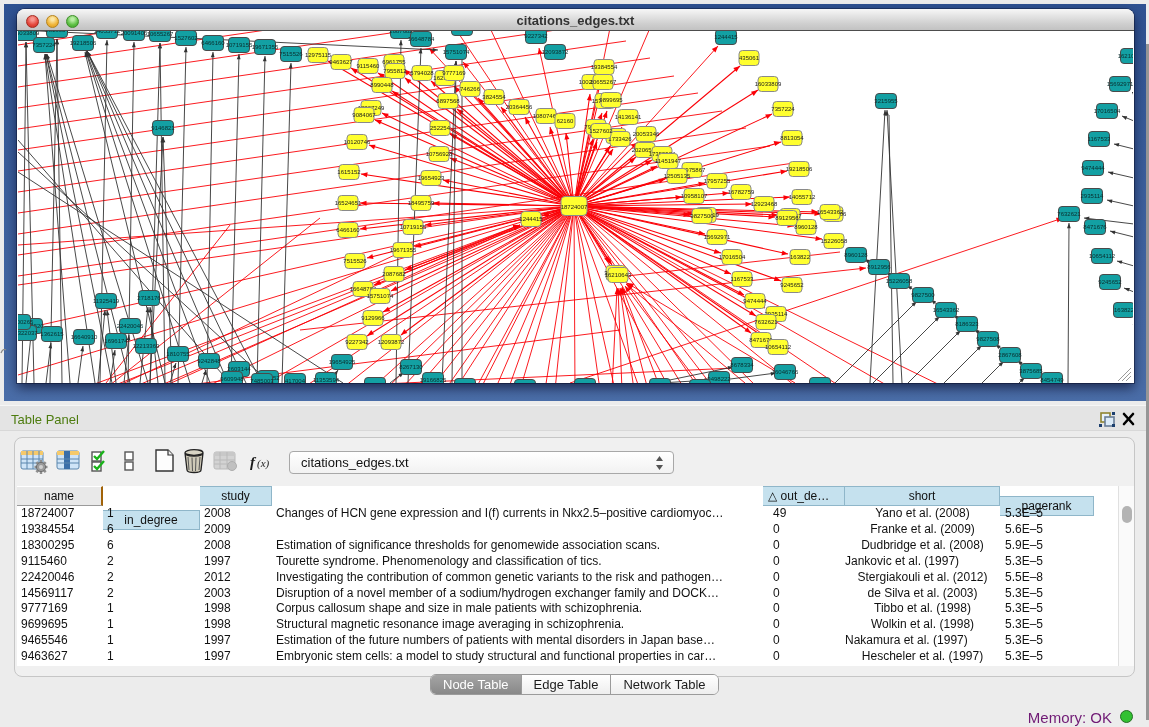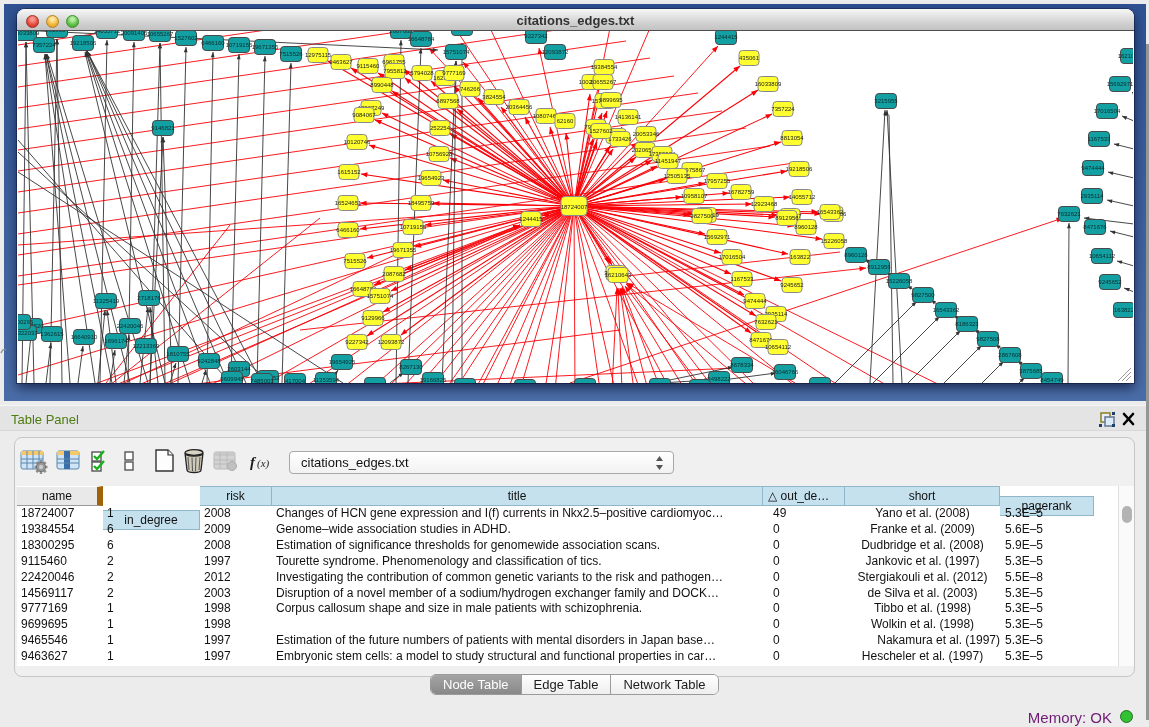--- a/index.html
+++ b/index.html
@@ -12,21 +12,21 @@
 .title{position:absolute;top:4px;width:100%;text-align:center;font-size:13px;font-weight:bold;color:#333}
 .canvas{position:absolute;left:1px;top:22px;width:1115px;height:352px;background:#fff;overflow:hidden}
 .rstrip{position:absolute;left:1146px;top:44px;width:3px;height:676px;background:#969696}
 .tp{position:absolute;left:0;top:401px;width:1146px;height:326px;background:#ececec}
 .tph{position:absolute;left:0;top:4px;width:100%;height:26px;background:#e4e4e4;border-top:1px solid #f6f6f6;border-bottom:1px solid #d8d8d8}
 .tph .t{position:absolute;left:11px;top:6px;font-size:13px;color:#4d7c0f}
 .cont{position:absolute;left:14px;top:36px;width:1121px;height:240px;background:#f0f0f0;border:1px solid #c6c6c6;border-radius:8px}
 .combo{position:absolute;left:274px;top:13px;width:385px;height:23px;background:linear-gradient(#fff,#f2f2f2);border:1px solid #a8a8a8;border-radius:4px;font-size:13px;color:#111;line-height:21px;padding-left:11px}
 .tbl{position:absolute;left:2px;top:48px;width:1101px;height:180px;background:#fff;overflow:hidden}
 .hdr{position:absolute;top:0;height:20px;background:#c5e1ee;border-right:1px solid #8fb6c9;border-top:1px solid #8fb6c9;border-bottom:1px solid #8fb6c9;font-size:12px;color:#111;text-align:center;line-height:19px}
-.hdr.g{background:#e9e9e9;border-top:1px solid #fff;border-right:6px solid #a16207;border-bottom:1px solid #9a9a9a}
+.hdr.g{background:#e9e9e9;border-top:1px solid #fff;border-right:2px solid #a16207;border-bottom:1px solid #9a9a9a}
 .cell{position:absolute;font-size:12px;color:#111;white-space:nowrap;overflow:hidden}
 .vsb{position:absolute;left:1103px;top:48px;width:16px;height:180px;background:#fafafa;border-left:1px solid #e0e0e0}
 .vsb .th{position:absolute;left:3px;top:20px;width:10px;height:17px;border-radius:5px;background:#b3b3b3}
 .tabs{position:absolute;left:430px;top:273px;height:21px;display:flex;border:1px solid #9b9b9b;border-radius:6px;overflow:hidden;background:#fff}
 .tab{font-size:13px;color:#1c1c1c;line-height:19px;padding:0 12px;background:linear-gradient(#fff,#eee)}
 .tab.sel{background:linear-gradient(#a5a5a5,#888);color:#fff}
 .tab+.tab{border-left:1px solid #9b9b9b}
 .mem{position:absolute;right:34px;top:308px;font-size:15px;color:#701a75}
 .memdot{position:absolute;left:1120px;top:309px;width:13px;height:13px;border-radius:50%;background:#32c132;border:1.5px solid #256e25}
 svg text{dominant-baseline:auto}
@@ -864,52 +864,50 @@
 <text x="231" y="19" font-size="15" font-style="italic" font-weight="bold" fill="#1a1a1a" font-family="Liberation Serif">f</text>
         <text x="238" y="19" font-size="11" font-style="italic" fill="#1a1a1a" font-family="Liberation Serif">(x)</text>
 </svg>
 <div class="combo">citations_edges.txt<svg width="9" height="14" style="position:absolute;right:9px;top:4px">
           <path d="M4.5 0 L8 5 H1 Z" fill="#555"></path>
           <path d="M4.5 14 L8 9 H1 Z" fill="#555"></path>
         </svg></div>
 <div class="tbl">
 <div class="hdr g" style="left:0px;width:86px;">name</div>
 <div class="hdr" style="left:86px;width:97px;margin-top:24px;">in_degree</div>
-<div class="hdr" style="left:183px;width:72px;">risk</div>
-<div class="hdr" style="left:255px;width:491px;">title</div>
+<div class="hdr" style="left:183px;width:72px;">study</div>
 <div class="hdr" style="left:746px;width:82px;text-align:left;padding-left:5px">△ out_de…</div>
 <div class="hdr" style="left:828px;width:155px;">short</div>
 <div class="hdr" style="left:983px;width:94px;margin-top:10px;">pagerank</div>
 <div class="cell" style="left:4px;top:20px;width:80px">18724007</div>
 <div class="cell" style="left:90px;top:20px;width:90px">1</div>
 <div class="cell" style="left:187px;top:20px;width:66px">2008</div>
 <div class="cell" style="left:259px;top:20px;width:484px">Changes of HCN gene expression and I(f) currents in Nkx2.5–positive cardiomyoc…</div>
 <div class="cell" style="left:756px;top:20px;width:70px">49</div>
 <div class="cell" style="left:828px;top:20px;width:155px;text-align:center">Yano et al. (2008)</div>
 <div class="cell" style="left:988px;top:20px;width:90px">5.3E–5</div>
 <div class="cell" style="left:4px;top:35.9px;width:80px">19384554</div>
 <div class="cell" style="left:90px;top:35.9px;width:90px">6</div>
 <div class="cell" style="left:187px;top:35.9px;width:66px">2009</div>
-<div class="cell" style="left:259px;top:35.9px;width:484px">Genome–wide association studies in ADHD.</div>
 <div class="cell" style="left:756px;top:35.9px;width:70px">0</div>
 <div class="cell" style="left:828px;top:35.9px;width:155px;text-align:center">Franke et al. (2009)</div>
 <div class="cell" style="left:988px;top:35.9px;width:90px">5.6E–5</div>
 <div class="cell" style="left:4px;top:51.8px;width:80px">18300295</div>
 <div class="cell" style="left:90px;top:51.8px;width:90px">6</div>
 <div class="cell" style="left:187px;top:51.8px;width:66px">2008</div>
 <div class="cell" style="left:259px;top:51.8px;width:484px">Estimation of significance thresholds for genomewide association scans.</div>
 <div class="cell" style="left:756px;top:51.8px;width:70px">0</div>
 <div class="cell" style="left:828px;top:51.8px;width:155px;text-align:center">Dudbridge et al. (2008)</div>
 <div class="cell" style="left:988px;top:51.8px;width:90px">5.9E–5</div>
 <div class="cell" style="left:4px;top:67.7px;width:80px">9115460</div>
 <div class="cell" style="left:90px;top:67.7px;width:90px">2</div>
 <div class="cell" style="left:187px;top:67.7px;width:66px">1997</div>
 <div class="cell" style="left:259px;top:67.7px;width:484px">Tourette syndrome. Phenomenology and classification of tics.</div>
 <div class="cell" style="left:756px;top:67.7px;width:70px">0</div>
-<div class="cell" style="left:828px;top:67.7px;width:155px;text-align:center">Jankovic et al. (1997)</div>
+<div class="cell" style="left:828px;top:67.7px;width:155px;text-align:left">Jankovic et al. (1997)</div>
 <div class="cell" style="left:988px;top:67.7px;width:90px">5.3E–5</div>
 <div class="cell" style="left:4px;top:83.60000000000001px;width:80px">22420046</div>
 <div class="cell" style="left:90px;top:83.60000000000001px;width:90px">2</div>
 <div class="cell" style="left:187px;top:83.60000000000001px;width:66px">2012</div>
 <div class="cell" style="left:259px;top:83.60000000000001px;width:484px">Investigating the contribution of common genetic variants to the risk and pathogen…</div>
 <div class="cell" style="left:756px;top:83.60000000000001px;width:70px">0</div>
 <div class="cell" style="left:828px;top:83.60000000000001px;width:155px;text-align:center">Stergiakouli et al. (2012)</div>
 <div class="cell" style="left:988px;top:83.60000000000001px;width:90px">5.5E–8</div>
 <div class="cell" style="left:4px;top:99.50000000000001px;width:80px">14569117</div>
 <div class="cell" style="left:90px;top:99.50000000000001px;width:90px">2</div>
@@ -921,29 +919,30 @@
 <div class="cell" style="left:4px;top:115.40000000000002px;width:80px">9777169</div>
 <div class="cell" style="left:90px;top:115.40000000000002px;width:90px">1</div>
 <div class="cell" style="left:187px;top:115.40000000000002px;width:66px">1998</div>
 <div class="cell" style="left:259px;top:115.40000000000002px;width:484px">Corpus callosum shape and size in male patients with schizophrenia.</div>
 <div class="cell" style="left:756px;top:115.40000000000002px;width:70px">0</div>
 <div class="cell" style="left:828px;top:115.40000000000002px;width:155px;text-align:center">Tibbo et al. (1998)</div>
 <div class="cell" style="left:988px;top:115.40000000000002px;width:90px">5.3E–5</div>
 <div class="cell" style="left:4px;top:131.3px;width:80px">9699695</div>
 <div class="cell" style="left:90px;top:131.3px;width:90px">1</div>
 <div class="cell" style="left:187px;top:131.3px;width:66px">1998</div>
+<div class="cell" style="left:259px;top:131.3px;width:484px">Structural magnetic resonance image averaging in schizophrenia.</div>
 <div class="cell" style="left:756px;top:131.3px;width:70px">0</div>
 <div class="cell" style="left:828px;top:131.3px;width:155px;text-align:center">Wolkin et al. (1998)</div>
 <div class="cell" style="left:988px;top:131.3px;width:90px">5.3E–5</div>
 <div class="cell" style="left:4px;top:147.20000000000002px;width:80px">9465546</div>
 <div class="cell" style="left:90px;top:147.20000000000002px;width:90px">1</div>
 <div class="cell" style="left:187px;top:147.20000000000002px;width:66px">1997</div>
 <div class="cell" style="left:259px;top:147.20000000000002px;width:484px">Estimation of the future numbers of patients with mental disorders in Japan base…</div>
 <div class="cell" style="left:756px;top:147.20000000000002px;width:70px">0</div>
-<div class="cell" style="left:828px;top:147.20000000000002px;width:155px;text-align:right">Nakamura et al. (1997)</div>
+<div class="cell" style="left:828px;top:147.20000000000002px;width:155px;text-align:left">Nakamura et al. (1997)</div>
 <div class="cell" style="left:988px;top:147.20000000000002px;width:90px">5.3E–5</div>
 <div class="cell" style="left:4px;top:163.10000000000002px;width:80px">9463627</div>
 <div class="cell" style="left:90px;top:163.10000000000002px;width:90px">1</div>
 <div class="cell" style="left:187px;top:163.10000000000002px;width:66px">1997</div>
 <div class="cell" style="left:259px;top:163.10000000000002px;width:484px">Embryonic stem cells: a model to study structural and functional properties in car…</div>
 <div class="cell" style="left:756px;top:163.10000000000002px;width:70px">0</div>
 <div class="cell" style="left:828px;top:163.10000000000002px;width:155px;text-align:center">Hescheler et al. (1997)</div>
 <div class="cell" style="left:988px;top:163.10000000000002px;width:90px">5.3E–5</div>
 </div>
 <div class="vsb">

